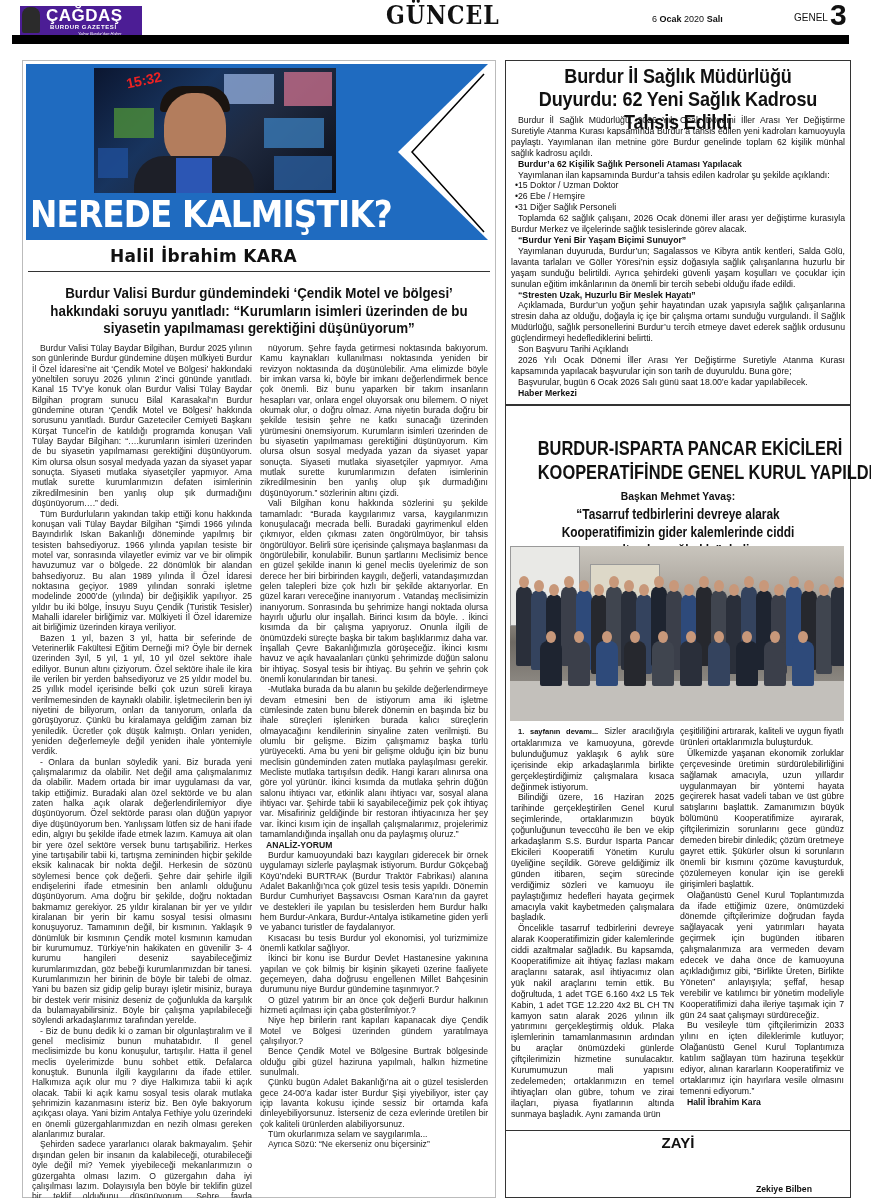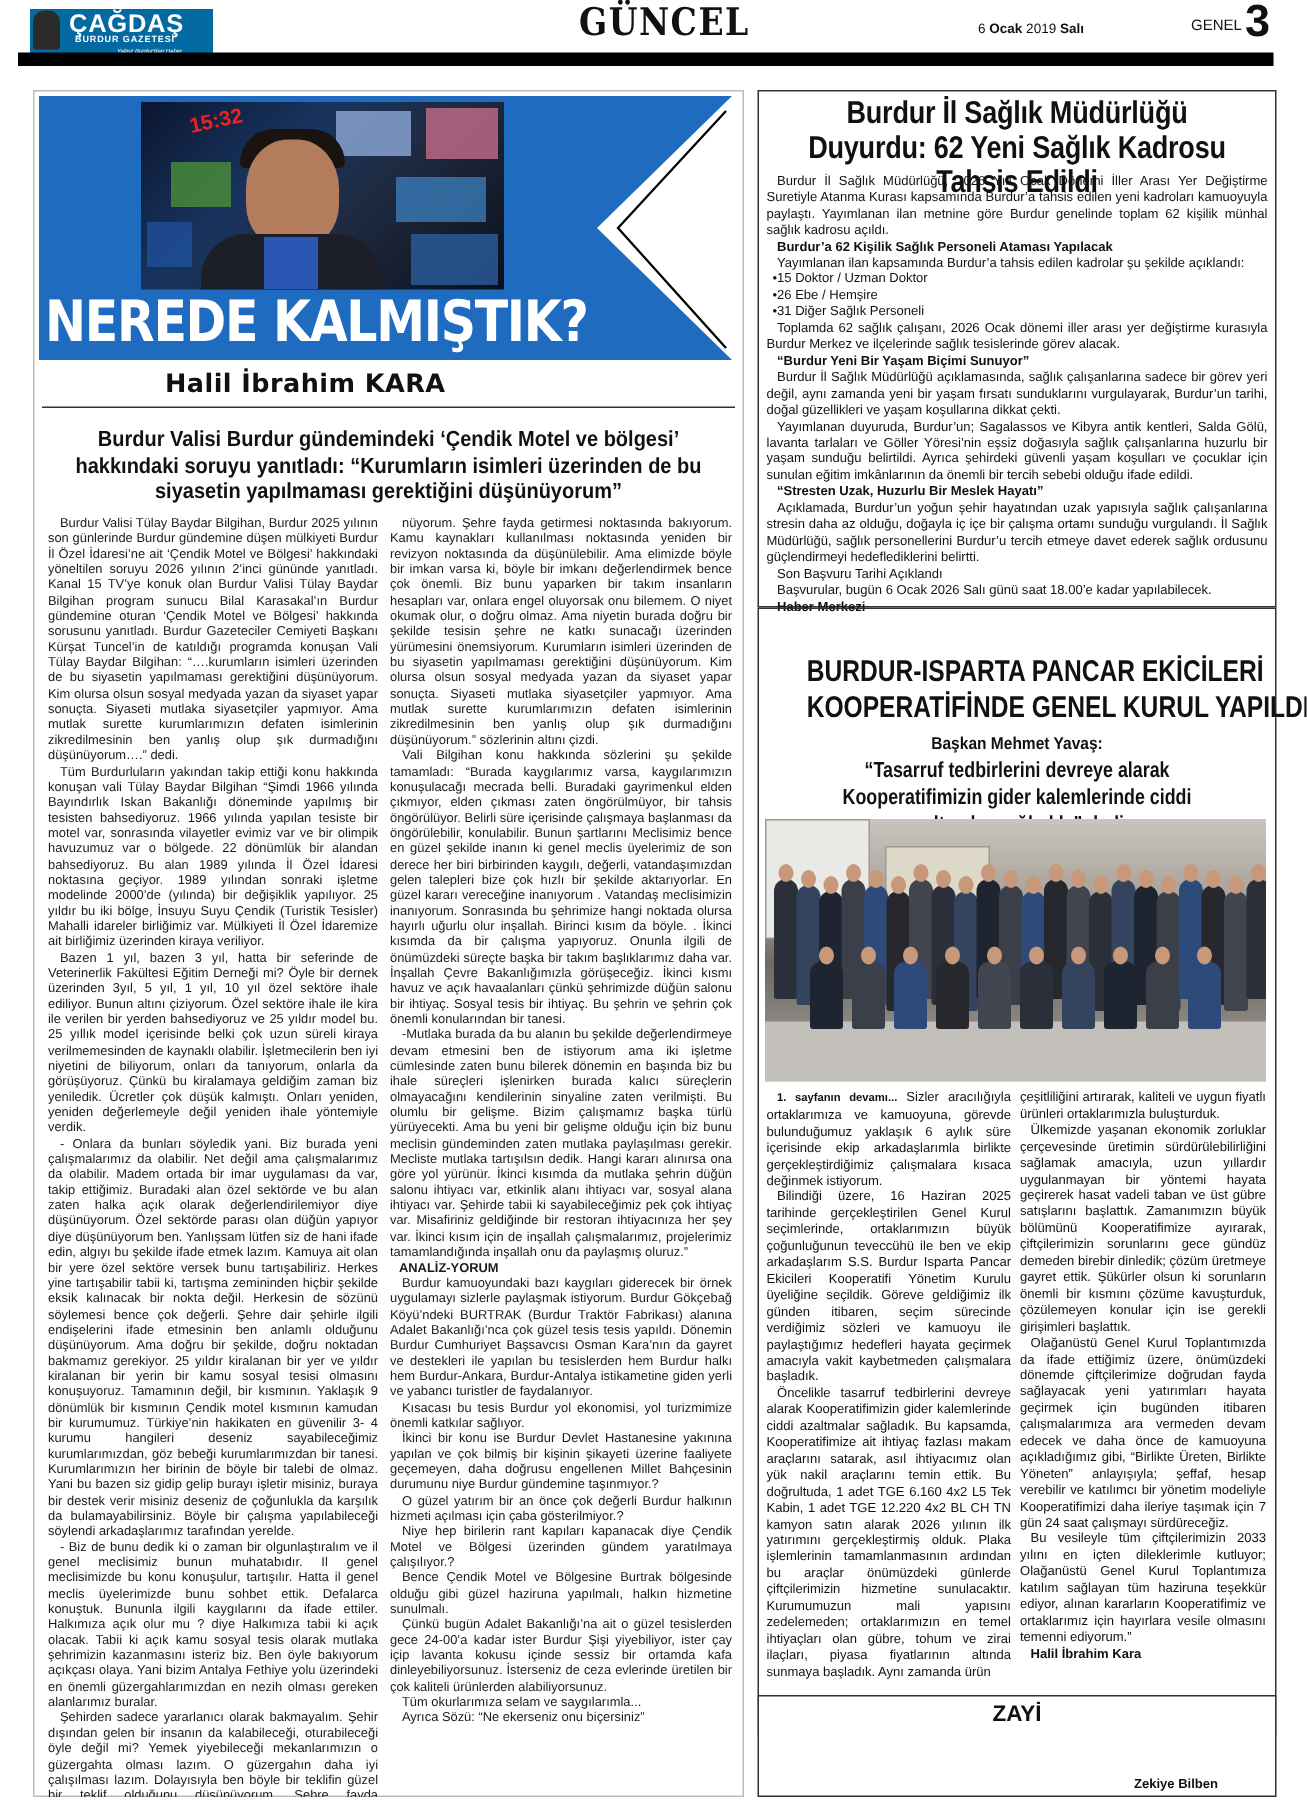--- a/index.html
+++ b/index.html
@@ -1,21 +1,21 @@
 <!DOCTYPE html>
 <html><head>
 <meta charset="utf-8">
 <style>
   * { box-sizing: border-box; margin: 0; padding: 0; }
   html, body { width: 871px; height: 1200px; background: #ffffff; overflow: hidden; }
   body { position: relative; font-family: "Liberation Sans", sans-serif; color: #111; }
 
   
   .masthead { position: absolute; left: 0; top: 0; width: 871px; height: 44px; }
-  .logo { position: absolute; left: 20px; top: 6px; width: 122px; height: 30px; background: #0369a1; }
+  .logo { position: absolute; left: 20px; top: 6px; width: 122px; height: 30px; background: #4c1d95; }
   .logo .bust { position: absolute; left: 2px; top: 1px; width: 18px; height: 26px; background: #2b2b2b; border-radius: 8px 8px 2px 2px; }
   .logo .brand { position: absolute; left: 26px; top: 0px; color: #fff; font-weight: bold; font-size: 17px; letter-spacing: 0.5px; font-family: "Liberation Sans", sans-serif; }
   .logo .sub { position: absolute; left: 30px; top: 18px; color: #fff; font-size: 6px; font-weight: bold; letter-spacing: 0.6px; }
   .logo .slogan { position: absolute; left: 58px; top: 25px; color: #fff; font-size: 4px; font-style: italic; }
   .section-title { position: absolute; left: 386px; top: 2px; font-family: "DejaVu Serif", serif; font-weight: bold; font-size: 22px; letter-spacing: 1px; transform: scaleY(1.15); }
   .issue-date { position: absolute; left: 652px; top: 14px; font-size: 9px; }
   .issue-date b { font-weight: bold; }
   .page-no { position: absolute; left: 794px; top: 12px; font-size: 10px; }
   .page-no .num { font-size: 30px; font-weight: bold; position: absolute; left: 36px; top: -14px; }
   .black-rule { position: absolute; left: 12px; top: 35px; width: 837px; height: 9px; background: #000; }
@@ -77,21 +77,21 @@
   <div class="logo">
     <div class="bust"></div>
     <span class="brand">ÇAĞDAŞ</span>
     <span class="sub">BURDUR GAZETESİ</span>
     <span class="slogan">Yalnız Burdur'dan Haber</span>
   </div>
   <div class="section-title">GÜNCEL</div>
   <div class="issue-date">
     <span>6</span>
     <b>Ocak</b>
-    <span>2019</span>
+    <span>2020</span>
     <b>Salı</b>
   </div>
   <div class="page-no">
     <span>GENEL</span>
     <span class="num">3</span>
   </div>
   <div class="black-rule"></div>
 </div>
 
 <div class="left-frame"></div>
@@ -147,25 +147,25 @@
 <div class="rt-headline">Burdur İl Sağlık Müdürlüğü Duyurdu: 62 Yeni Sağlık Kadrosu Tahsis Edildi</div>
 <div class="rt-body">
   <p>Burdur İl Sağlık Müdürlüğü, 2026 Yılı Ocak Dönemi İller Arası Yer Değiştirme Suretiyle Atanma Kurası kapsamında Burdur’a tahsis edilen yeni kadroları kamuoyuyla paylaştı. Yayımlanan ilan metnine göre Burdur genelinde toplam 62 kişilik münhal sağlık kadrosu açıldı.</p>
   <p class="b">Burdur’a 62 Kişilik Sağlık Personeli Ataması Yapılacak</p>
   <p>Yayımlanan ilan kapsamında Burdur’a tahsis edilen kadrolar şu şekilde açıklandı:</p>
   <p class="li">•15 Doktor / Uzman Doktor</p>
   <p class="li">•26 Ebe / Hemşire</p>
   <p class="li">•31 Diğer Sağlık Personeli</p>
   <p>Toplamda 62 sağlık çalışanı, 2026 Ocak dönemi iller arası yer değiştirme kurasıyla Burdur Merkez ve ilçelerinde sağlık tesislerinde görev alacak.</p>
   <p class="b">“Burdur Yeni Bir Yaşam Biçimi Sunuyor”</p>
-  <p>Burdur İl Sağlık Müdürlüğü açıklamasında, sağlık çalışanlarına sadece bir görev yeri değil, aynı zamanda yeni bir yaşam fırsatı sunduklarını vurgulayarak, Burdur’un tarihi, doğal güzellikleri ve yaşam koşullarına dikkat çekti.</p>
   <p>Yayımlanan duyuruda, Burdur’un; Sagalassos ve Kibyra antik kentleri, Salda Gölü, lavanta tarlaları ve Göller Yöresi’nin eşsiz doğasıyla sağlık çalışanlarına huzurlu bir yaşam sunduğu belirtildi. Ayrıca şehirdeki güvenli yaşam koşulları ve çocuklar için sunulan eğitim imkânlarının da önemli bir tercih sebebi olduğu ifade edildi.</p>
   <p class="b">“Stresten Uzak, Huzurlu Bir Meslek Hayatı”</p>
   <p>Açıklamada, Burdur’un yoğun şehir hayatından uzak yapısıyla sağlık çalışanlarına stresin daha az olduğu, doğayla iç içe bir çalışma ortamı sunduğu vurgulandı. İl Sağlık Müdürlüğü, sağlık personellerini Burdur’u tercih etmeye davet ederek sağlık ordusunu güçlendirmeyi hedeflediklerini belirtti.</p>
   <p>Son Başvuru Tarihi Açıklandı</p>
+  <p>2026 Yılı Ocak Dönemi İller Arası Yer Değiştirme Suretiyle Atanma Kurası kapsamında yapılacak başvurular için son tarih de duyuruldu. Buna göre;</p>
   <p>Başvurular, bugün 6 Ocak 2026  Salı  günü saat 18.00’e kadar yapılabilecek.</p>
   <p class="b">Haber Merkezi</p>
 </div>
 
 <div class="rm-frame"></div>
 <div class="rm-headline">
   <div>BURDUR-ISPARTA PANCAR EKİCİLERİ</div>
   <div>KOOPERATİFİNDE GENEL KURUL YAPILDI</div>
 </div>
 <div class="rm-sub">Başkan Mehmet  Yavaş:</div>

